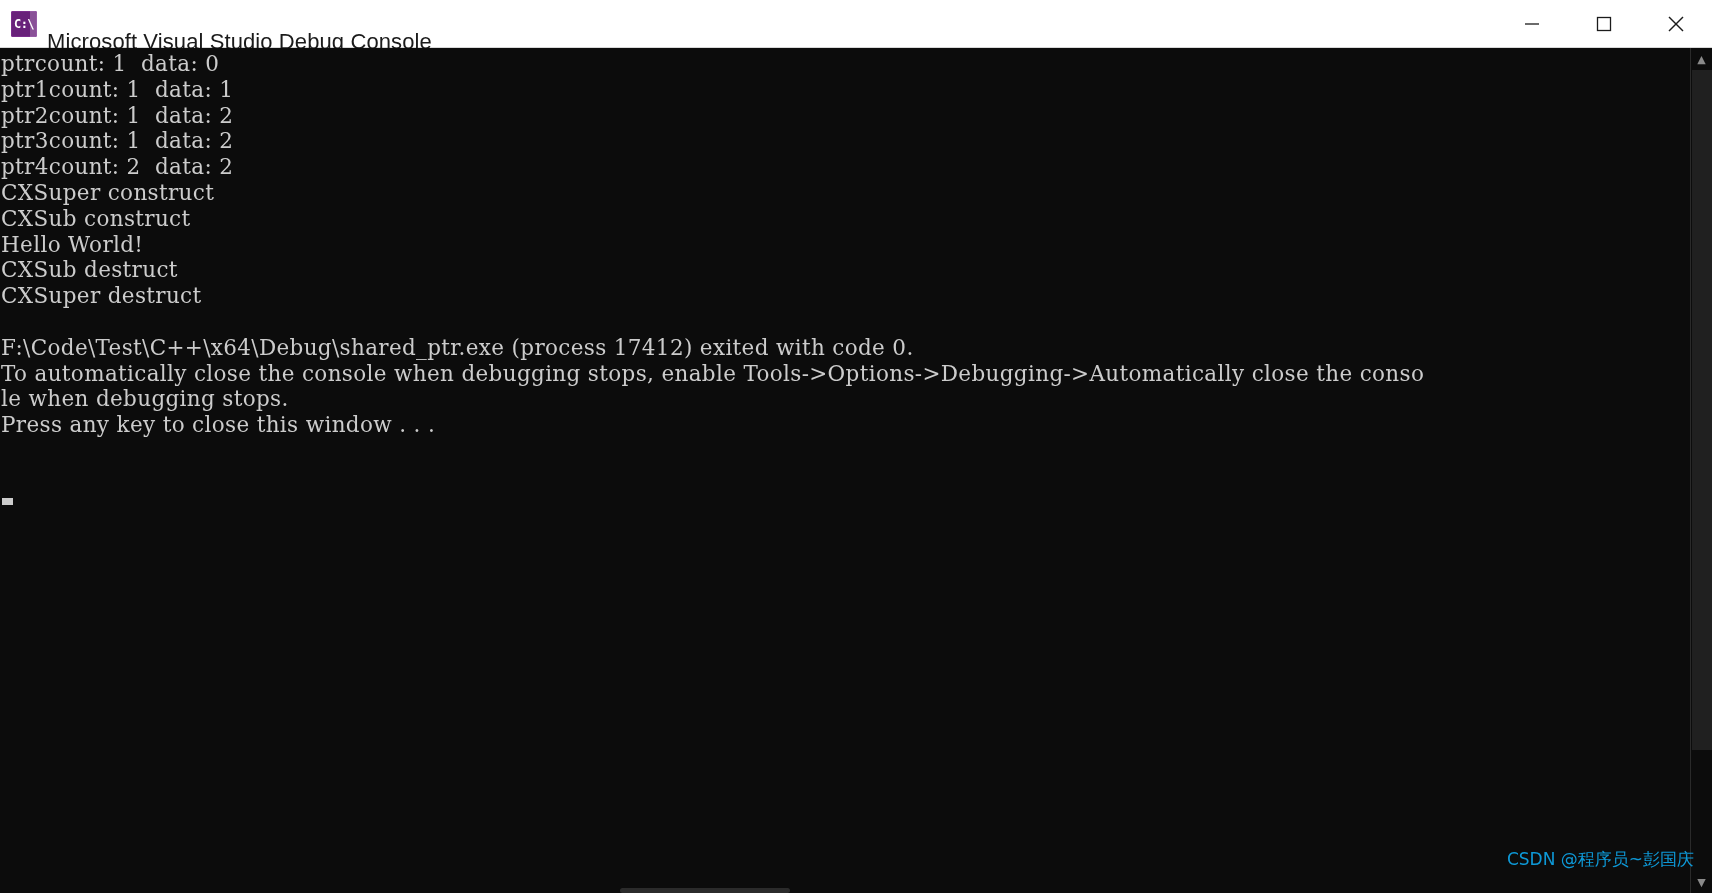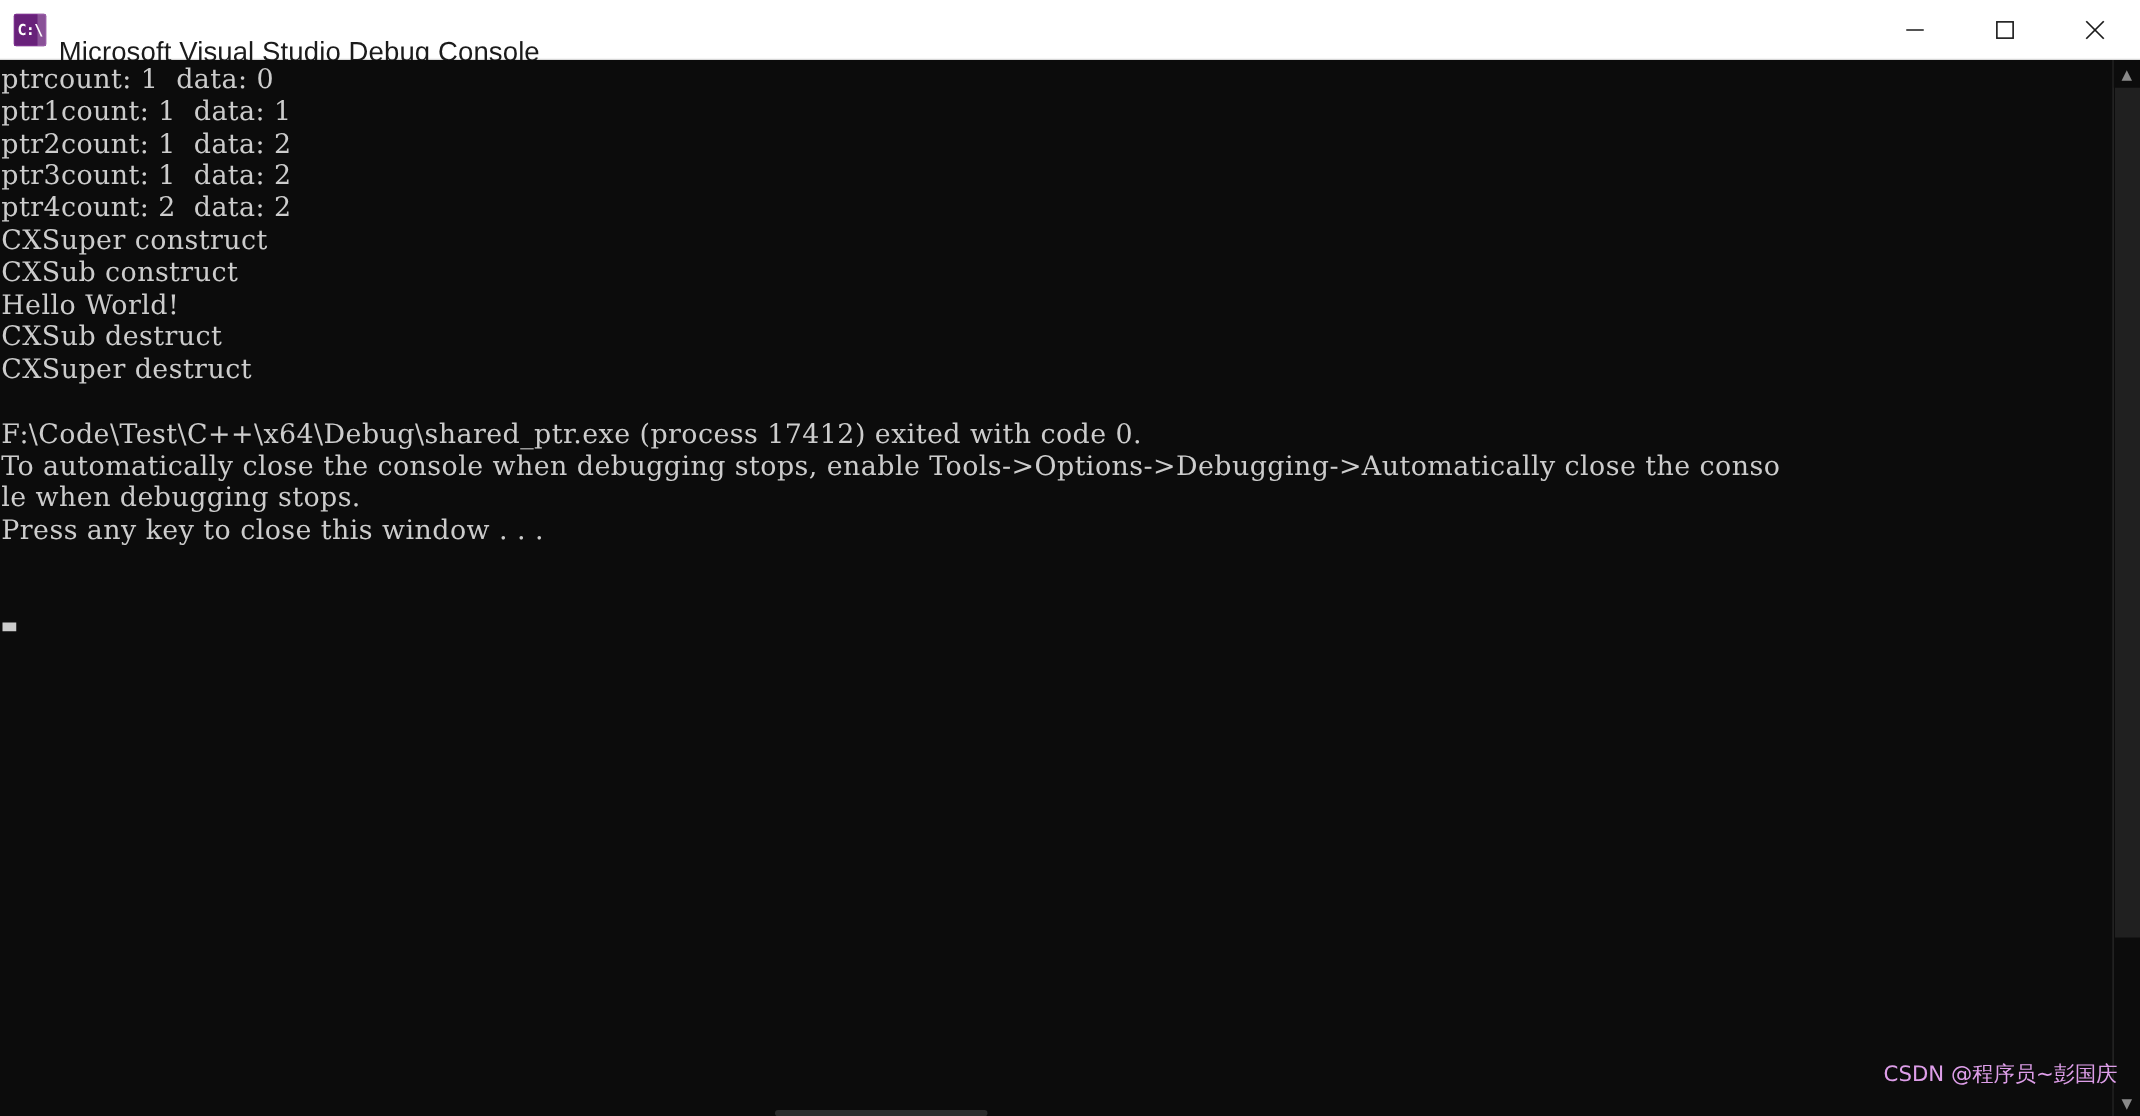--- a/index.html
+++ b/index.html
@@ -121,21 +121,21 @@
     width: 11px;
     height: 7px;
     background: #cccccc;
   }
 
   
   #watermark {
     position: absolute;
     right: 18px;
     bottom: 22px;
-    color: #f0abfc;
+    color: #0ea5e9;
     font-family: "DejaVu Sans", "Liberation Sans", sans-serif;
     font-size: 17px;
     white-space: nowrap;
     opacity: 0.92;
   }
 
   
   #scrollbar {
     position: absolute;
     right: 0;

